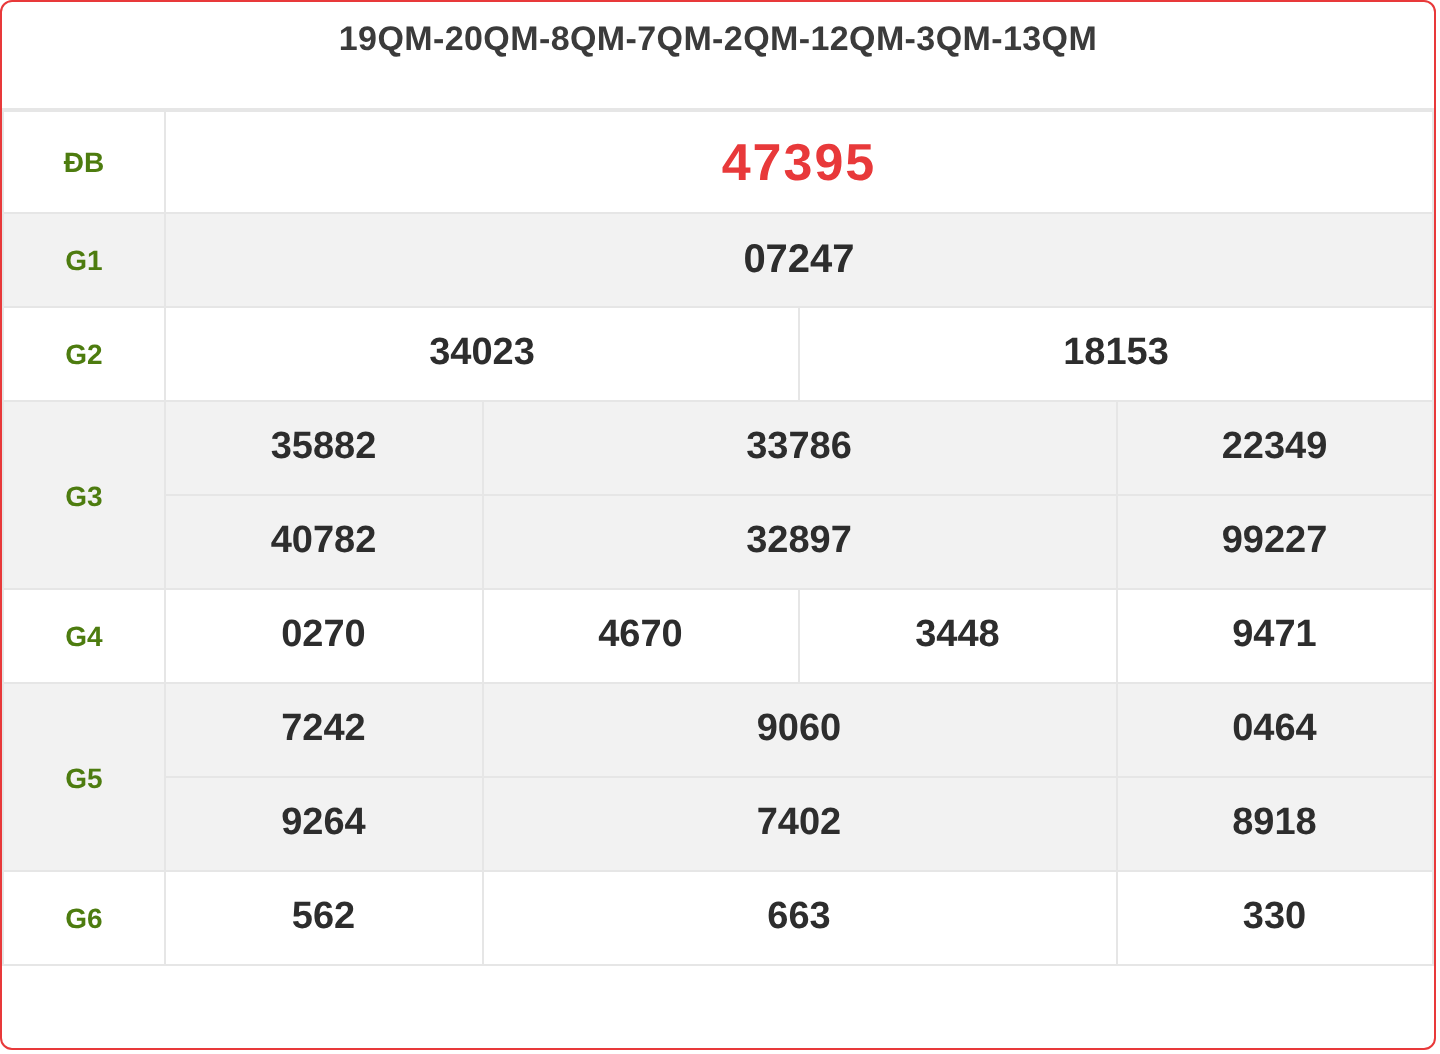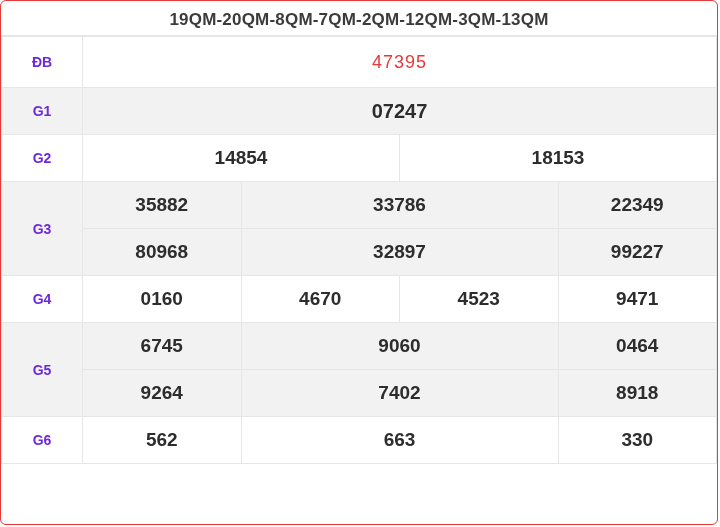--- a/index.html
+++ b/index.html
@@ -45,58 +45,58 @@
   }
   .breadcrumb .sep {
     color: #e8393a;
     margin: 0 2px;
   }
   .codes-row {
     text-align: center;
     font-size: 17px;
     font-weight: bold;
     color: #3b3b3b;
-    padding: 9px 4px 5px 4px;
+    padding: 9px 4px 24px 4px;
     border-bottom: 1px solid #e6e6e6;
     letter-spacing: 0.2px;
   }
   table.results {
     width: 100%;
     border-collapse: collapse;
     table-layout: fixed;
   }
   table.results td {
     border: 1px solid #e6e6e6;
     text-align: center;
     vertical-align: middle;
   }
   td.prize-label {
     width: 78px;
-    color: #6d28d9;
+    color: #4d7c0f;
     font-size: 14px;
     font-weight: bold;
     background: #ffffff;
   }
   .row-alt td {
     background: #f2f2f2;
   }
   .row-alt td.prize-label {
     background: #f2f2f2;
   }
   td.num {
     font-size: 19px;
     color: #2d2d2d;
     font-weight: bold;
     padding: 7px 2px;
     height: 32px;
   }
   td.num.special {
-    font-size: 18px;
+    font-size: 26px;
     color: #e8393a;
-    font-weight: normal;
+    font-weight: bold;
     letter-spacing: 1px;
     padding: 9px 2px;
   }
   td.num.g1 {
     font-size: 20px;
   }
 </style>
 </head>
 <body>
 
@@ -112,47 +112,47 @@
         <td class="num special" colspan="4">47395</td>
       </tr>
 
       <tr class="row-alt">
         <td class="prize-label">G1</td>
         <td class="num g1" colspan="4">07247</td>
       </tr>
 
       <tr>
         <td class="prize-label">G2</td>
-        <td class="num" colspan="2">14854</td>
+        <td class="num" colspan="2">34023</td>
         <td class="num" colspan="2">18153</td>
       </tr>
 
       <tr class="row-alt">
         <td class="prize-label" rowspan="2">G3</td>
         <td class="num">35882</td>
         <td class="num" colspan="2">33786</td>
         <td class="num">22349</td>
       </tr>
       <tr class="row-alt">
-        <td class="num">80968</td>
+        <td class="num">40782</td>
         <td class="num" colspan="2">32897</td>
         <td class="num">99227</td>
       </tr>
 
       <tr>
         <td class="prize-label">G4</td>
-        <td class="num">0160</td>
+        <td class="num">0270</td>
         <td class="num">4670</td>
-        <td class="num">4523</td>
+        <td class="num">3448</td>
         <td class="num">9471</td>
       </tr>
 
       <tr class="row-alt">
         <td class="prize-label" rowspan="2">G5</td>
-        <td class="num">6745</td>
+        <td class="num">7242</td>
         <td class="num" colspan="2">9060</td>
         <td class="num">0464</td>
       </tr>
       <tr class="row-alt">
         <td class="num">9264</td>
         <td class="num" colspan="2">7402</td>
         <td class="num">8918</td>
       </tr>
 
       <tr>

